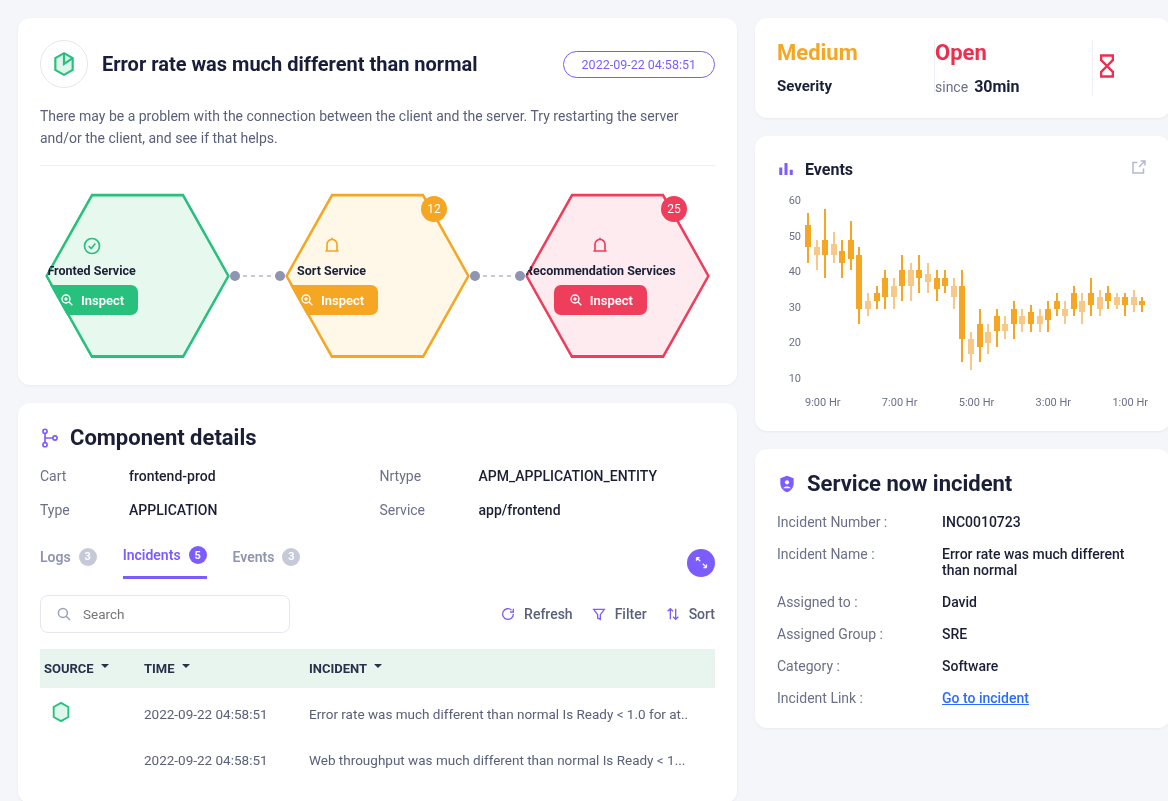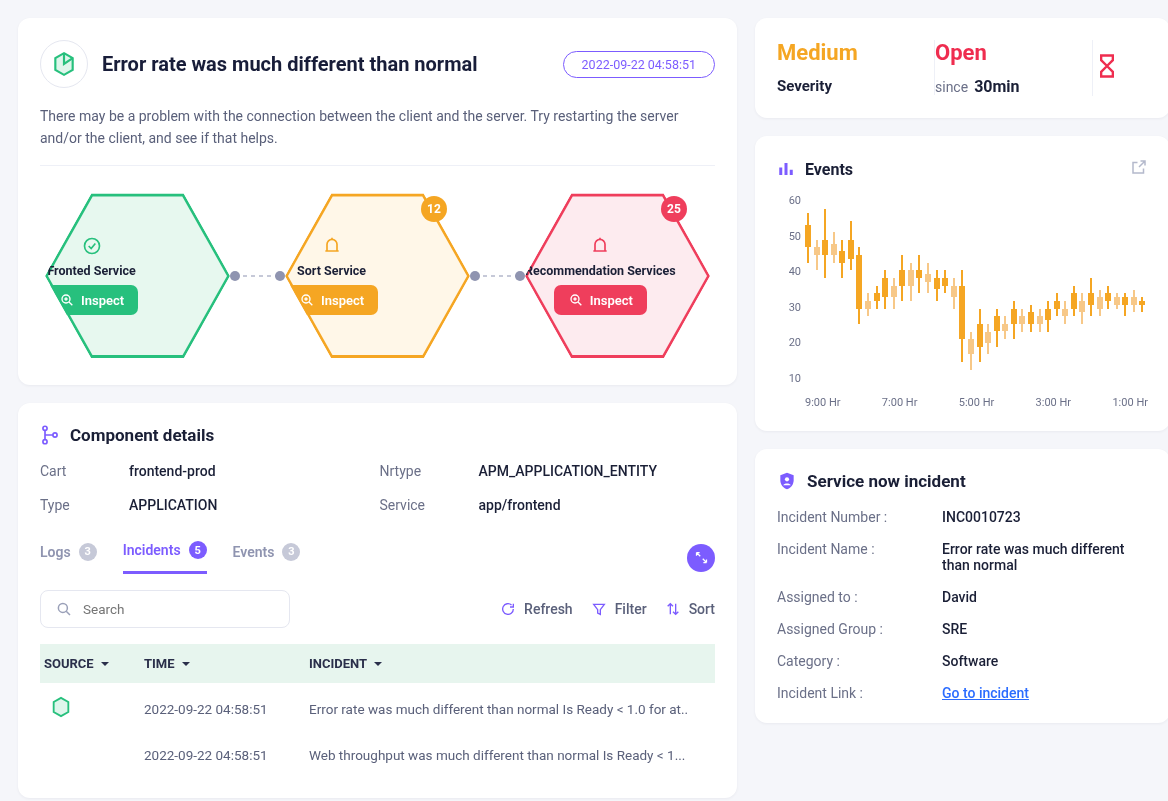--- a/index.html
+++ b/index.html
@@ -27,33 +27,33 @@
 .hex-green .hex-border{background:#27c07d}.hex-green .hex-inner{background:#e7f8ef}
 .hex-orange .hex-border{background:#f5a623}.hex-orange .hex-inner{background:#fff7e8}
 .hex-red .hex-border{background:#ef3e5c}.hex-red .hex-inner{background:#fdebef}
 .hex-content{position:relative;z-index:2;display:flex;flex-direction:column;align-items:center;gap:7px}
 .hex-title{font-size:12.5px;font-weight:700;color:#1a1f36;text-align:center;line-height:1.2}
 .inspect-btn{display:flex;align-items:center;gap:6px;border:none;border-radius:7px;padding:7px 14px;color:#fff;font-size:13px;font-weight:600;cursor:pointer}
 .inspect-btn svg{width:16px;height:16px}
 .hex-green .inspect-btn{background:#27c07d}
 .hex-orange .inspect-btn{background:#f5a623}
 .hex-red .inspect-btn{background:#ef3e5c}
-.hex-badge{position:absolute;top:8px;right:28px;width:26px;height:26px;border-radius:50%;color:#fff;font-size:12px;font-weight:700;display:flex;align-items:center;justify-content:center;z-index:5}
+.hex-badge{position:absolute;top:8px;right:28px;width:26px;height:26px;border-radius:50%;color:#fff;font-size:12px;font-weight:400;display:flex;align-items:center;justify-content:center;z-index:5}
 .hex-orange .hex-badge{background:#f5a623}
 .hex-red .hex-badge{background:#ef3e5c}
 .hex-icon{width:20px;height:20px;display:flex;align-items:center;justify-content:center}
 .hex-green .hex-icon{color:#27c07d}
 .hex-orange .hex-icon{color:#f5a623}
 .hex-red .hex-icon{color:#ef3e5c}
 .connector{width:45px;height:2px;background:repeating-linear-gradient(90deg,#c6c9d8 0 4px,transparent 4px 8px);position:relative}
 .connector::before,.connector::after{content:"";position:absolute;width:10px;height:10px;border-radius:50%;background:#8f94b0;top:-4px}
 .connector::before{left:-5px}.connector::after{right:-5px}
 
 
-.sec-title{display:flex;align-items:center;gap:10px;font-size:17px;font-weight:700;color:#1a1f36;margin-bottom:18px}
+.sec-title{display:flex;align-items:center;gap:10px;font-size:22px;font-weight:700;color:#1a1f36;margin-bottom:18px}
 .sec-title svg{width:20px;height:20px;color:#7c5cff}
 .detail-grid{display:grid;grid-template-columns:75px 1fr 85px 1fr;row-gap:18px;column-gap:14px;font-size:14px}
 .detail-grid .lbl{color:#6b7088}
 .detail-grid .val{color:#1a1f36;font-weight:500}
 
 
 .tabs-row{display:flex;align-items:center;gap:26px;margin-top:28px;position:relative}
 .tab{display:flex;align-items:center;gap:8px;font-size:14px;color:#8f94b0;font-weight:600;cursor:pointer;padding-bottom:12px}
 .tab.active{color:#7c5cff;border-bottom:3px solid #7c5cff}
 .tab-badge{background:#c6c9d8;color:#fff;border-radius:50%;width:18px;height:18px;font-size:11px;display:flex;align-items:center;justify-content:center;font-weight:700}
@@ -66,21 +66,21 @@
 .search-box{display:flex;align-items:center;gap:10px;border:1px solid #e5e7f0;border-radius:8px;padding:9px 14px;width:250px}
 .search-box svg{width:18px;height:18px;color:#9aa0b8}
 .search-box input{border:none;outline:none;font-size:13.5px;flex:1;color:#5a607a}
 .tool-item{display:flex;align-items:center;gap:8px;color:#5a607a;font-size:14px;cursor:pointer;font-weight:500}
 .tool-item svg{width:16px;height:16px;color:#7c5cff}
 .tool-spacer{flex:1}
 
 
 .tbl{margin-top:16px}
 .tbl-head{display:grid;grid-template-columns:100px 165px 1fr;background:#e7f5ee;padding:12px 0;font-size:13px;font-weight:700;color:#2a2f4a}
-.tbl-head .th{display:flex;align-items:center;gap:6px;padding:0 4px}
+.tbl-head .th{display:flex;gap:6px;padding:0 4px}
 .tbl-head svg{width:10px;height:10px}
 .tbl-row{display:grid;grid-template-columns:100px 165px 1fr;padding:13px 0;font-size:13.5px;color:#5a607a;align-items:center}
 .tbl-row .cell{padding:0 4px;white-space:nowrap;overflow:hidden;text-overflow:ellipsis}
 .src-icon{width:22px;height:22px;display:inline-flex;align-items:center;justify-content:center;margin-left:6px}
 
 
 .status-card{display:grid;grid-template-columns:1fr 1fr 55px;align-items:start}
 .status-col{border-right:1px solid #eef0f7;padding-right:18px}
 .status-col:last-of-type{padding-left:22px;border:none}
 .sev-val{font-size:22px;font-weight:700;color:#f5a623;margin-bottom:12px}

